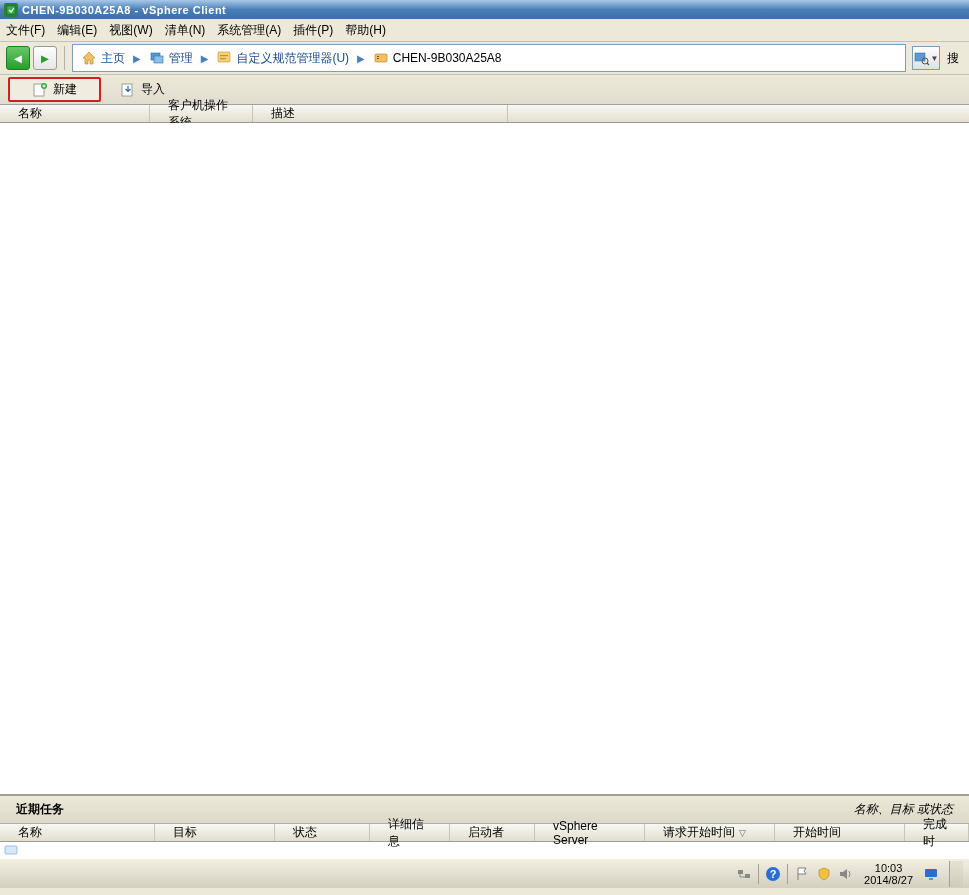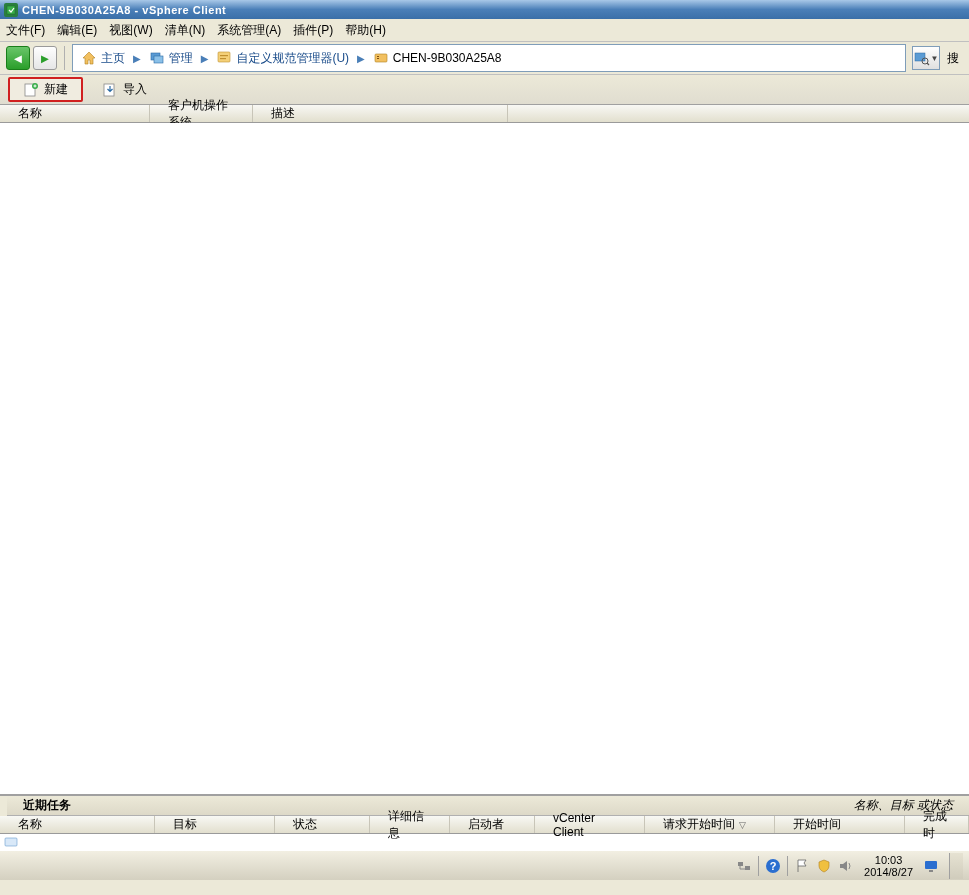--- a/index.html
+++ b/index.html
@@ -26,33 +26,33 @@
   .bc-item .bc-text { color:#1a4c8a; }
   .bc-sep { color:#4a7fb8; font-size:10px; padding:0 2px; }
   .bc-icon { width:16px; height:16px; display:flex; align-items:center; justify-content:center; }
   .home-icon { width:16px; height:16px; }
   .search-dd { width:28px; height:24px; border:1px solid #7f9db9; background:linear-gradient(to bottom,#fefefe,#e0e0e0); display:flex; align-items:center; justify-content:center; margin-left:3px; }
   .search-lbl { padding:0 4px; }
 
   
   .actions-toolbar { height: 30px; background: linear-gradient(to bottom,#ece9d8,#e0ddd0); display:flex; align-items:center; padding:3px 8px; border-bottom:1px solid #a0a0a0; gap:10px; }
   .action-btn { display:flex; align-items:center; gap:5px; padding:3px 8px; border:1px solid transparent; border-radius:2px; cursor:default; }
-  .action-btn.highlighted { border:2px solid #d02020; padding:2px 13px; background:#f0ece0; }
+  .action-btn.highlighted { border:2px solid #d02020; padding:2px 22px; background:#f0ece0; }
   .action-ico { width:16px; height:16px; }
 
   
   .table-header { height:18px; background:linear-gradient(to bottom,#f8f8f4,#e2dfce); border-bottom:1px solid #9a9a9a; display:flex; }
   .th { border-right:1px solid #c8c5b8; padding:2px 18px; font-size:12px; display:flex; align-items:center; }
 
   
   .main-area { background:#fff; position:relative; }
 
   
   .recent-tasks { border-top:2px solid #a0a0a0; }
-  .recent-header { height:20px; background:linear-gradient(to bottom,#ece9d8,#ddd9c8); display:flex; align-items:center; justify-content:space-between; padding:0 16px; border-bottom:1px solid #b0b0b0; font-size:12px;margin-left:7px; }
+  .recent-header { height:28px; background:linear-gradient(to bottom,#ece9d8,#ddd9c8); display:flex; align-items:center; justify-content:space-between; padding:0 16px; border-bottom:1px solid #b0b0b0; font-size:12px; }
   .recent-header .rh-left { font-weight:bold; }
   .recent-header .rh-right { font-size:12px;font-style:italic; }
   .task-table-header { height:18px; background:linear-gradient(to bottom,#f8f8f4,#e2dfce); border-bottom:1px solid #9a9a9a; display:flex; }
   .task-body { height:16px; background:#fff; display:flex; align-items:center; padding:0 4px; overflow:hidden;}
   .sort-ind { font-size:9px; color:#666; margin-left:4px;}
 
   
   .taskbar { height:30px; background:linear-gradient(to bottom,#f2efe2,#d4d0c0); border-top:1px solid #fff; display:flex; align-items:center; justify-content:flex-end; padding:0 6px; gap:6px; font-size:11px; }
   .tray-sep { width:1px; height:20px; background:#a0a0a0; }
   .tray-item { display:flex; align-items:center; gap:4px; }
@@ -201,21 +201,21 @@
     <div class="th" style="width:95px">
         <span>状态</span>
       </div>
     <div class="th" style="width:80px">
         <span>详细信息</span>
       </div>
     <div class="th" style="width:85px">
         <span>启动者</span>
       </div>
     <div class="th" style="width:110px">
-        <span>vCenter Client</span>
+        <span>vSphere Server</span>
       </div>
     <div class="th" style="width:130px">
         <span>请求开始时间</span>
         <span class="sort-ind">▽</span>
       </div>
     <div class="th" style="width:130px">
         <span>开始时间</span>
       </div>
     <div class="th" style="flex:1">
         <span>完成时</span>

